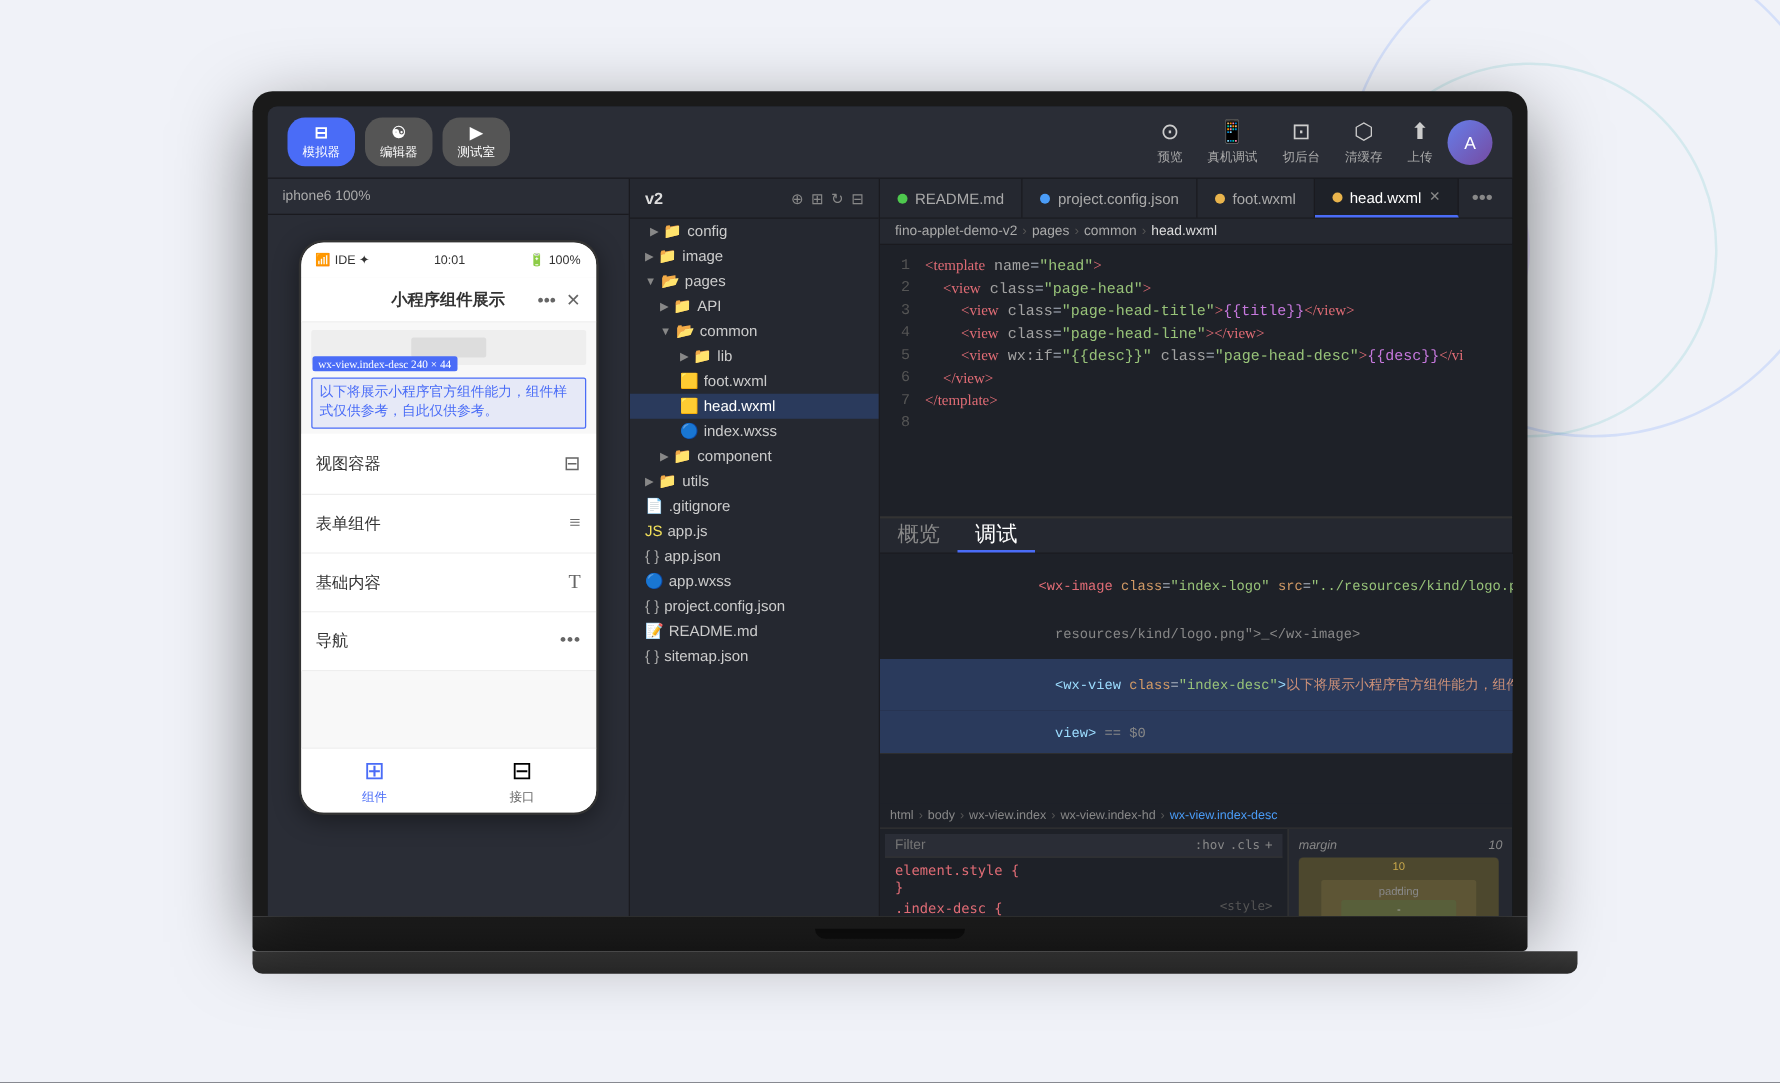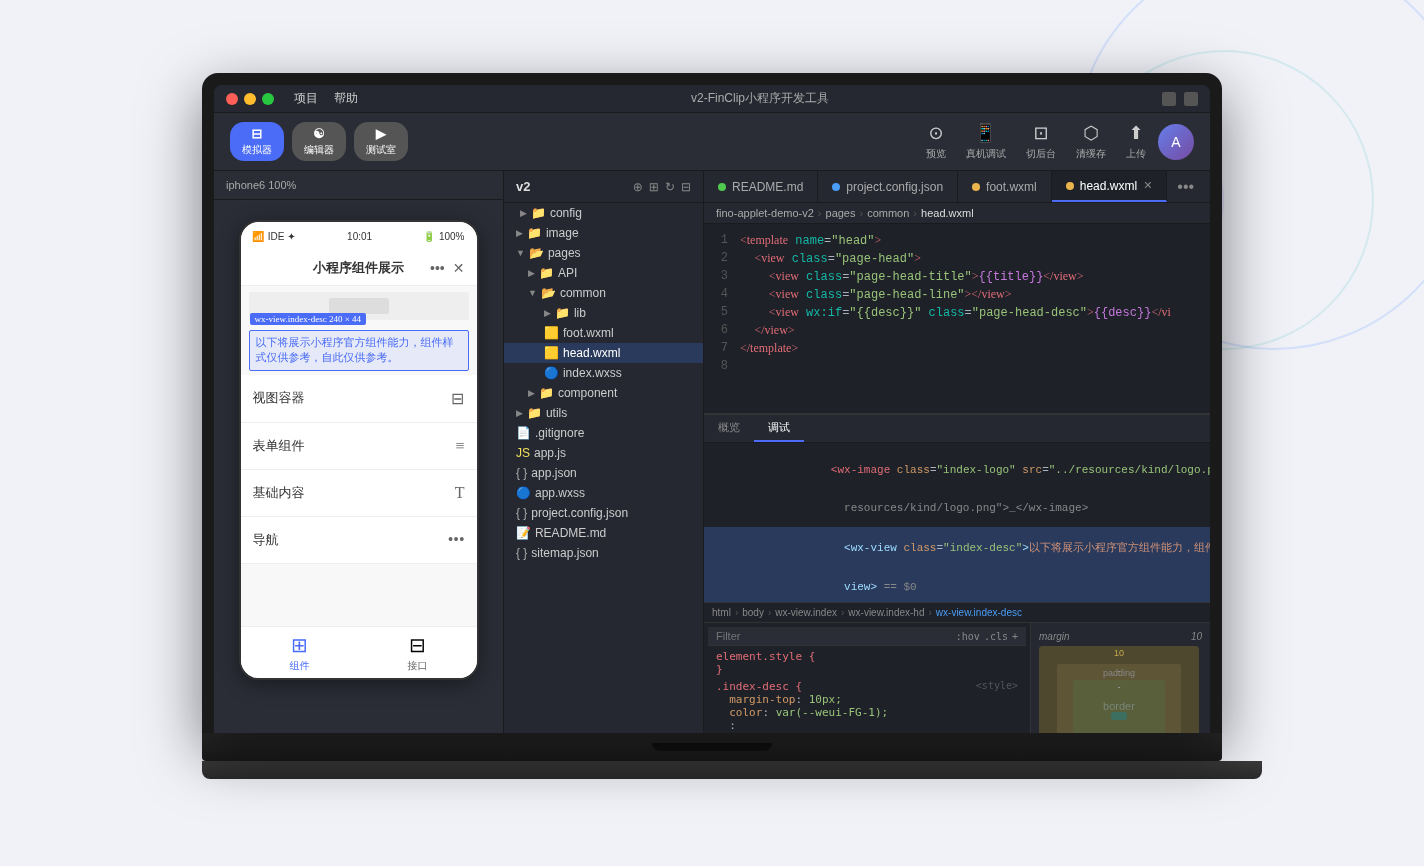--- a/index.html
+++ b/index.html
@@ -545,21 +545,21 @@
       user-select: none;
     }
 
     .line-content {
       color: #abb2bf;
       white-space: pre;
       font-size: 12px;
     }
 
     .code-tag { color: #e06c75; font-family: Liberation Serif, serif; }
-    .code-attr { color: #14b8a6; }
+    .code-attr { color: #a3a3a3; }
     .code-string { color: #98c379; }
     .code-template { color: #c678dd; }
 
     
     .devtools-panel {
       height: 320px;
       background: #1e2128;
       border-top: 2px solid #333;
       display: flex;
       flex-direction: column;
@@ -570,21 +570,21 @@
       display: flex;
       background: #252830;
       border-bottom: 1px solid #1a1a1f;
       height: 28px;
       align-items: center;
       flex-shrink: 0;
     }
 
     .devtools-tab {
       padding: 0 14px;
-      font-size: 11px;
+      font-size: 17px;
       color: #888;
       cursor: pointer;
       height: 100%;
       display: flex;
       align-items: center;
       border-bottom: 2px solid transparent;
     }
 
     .devtools-tab.active {
       color: #fff;
@@ -654,20 +654,21 @@
 
     .dev-bottom-tab.active { color: #fff; border-bottom: 2px solid #4a6cf7; }
 
     .element-breadcrumb {
       display: flex;
       gap: 4px;
       padding: 4px 8px;
       font-size: 10px;
       background: #1e2128;
       border-bottom: 1px solid #333;
+      margin-top: 40px;
     }
 
     .el-breadcrumb-item {
       color: #888;
       cursor: pointer;
     }
 
     .el-breadcrumb-item.active { color: #4a9cf7; }
 
     .styles-panel-content {
@@ -724,36 +725,20 @@
 
 <div class="bg-circle bg-circle-1"></div>
 <div class="bg-circle bg-circle-2"></div>
 <div class="bg-circle bg-circle-3"></div>
 
 <div class="laptop">
   <div class="laptop-screen-outer">
     <div class="laptop-screen-inner">
       <div class="ide-app">
 
-        <div class="titlebar">
-          <div class="titlebar-controls">
-            <div class="titlebar-btn btn-close"></div>
-            <div class="titlebar-btn btn-min"></div>
-            <div class="titlebar-btn btn-max"></div>
-          </div>
-          <div class="titlebar-menus">
-            <span class="titlebar-menu">项目</span>
-            <span class="titlebar-menu">帮助</span>
-          </div>
-          <div class="titlebar-title">v2-FinClip小程序开发工具</div>
-          <div class="titlebar-winbtns">
-            <div class="win-btn"></div>
-            <div class="win-btn"></div>
-          </div>
-        </div>
 
         <div class="toolbar">
           <div class="toolbar-tabs">
             <div class="toolbar-tab tab-simulate">
               <span class="tab-icon">⊟</span>
               <span class="tab-label">模拟器</span>
             </div>
             <div class="toolbar-tab tab-debug">
               <span class="tab-icon">☯</span>
               <span class="tab-label">编辑器</span>

